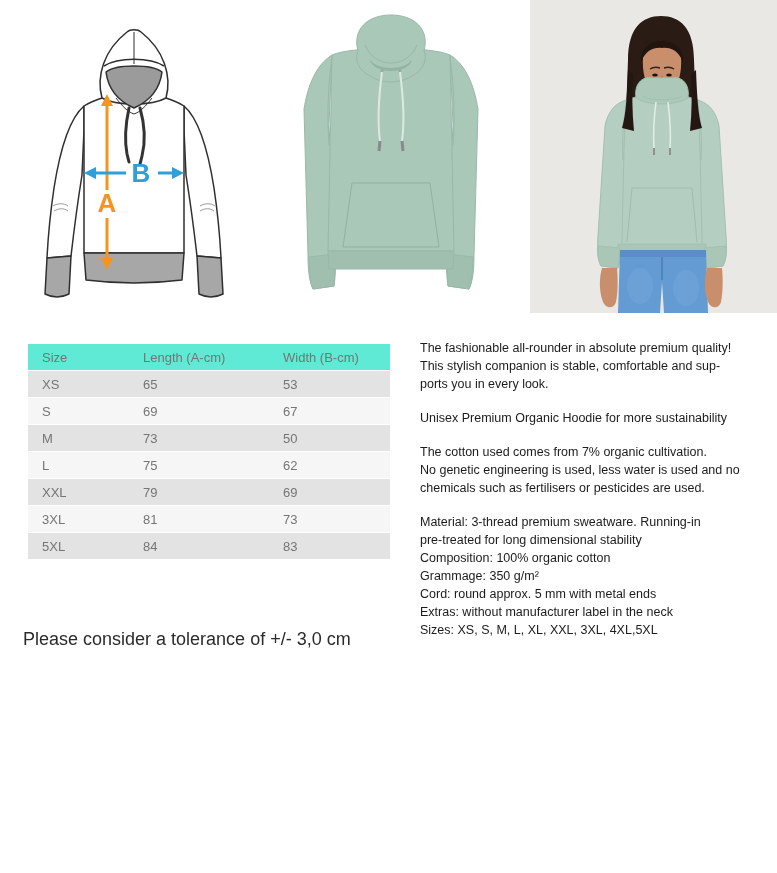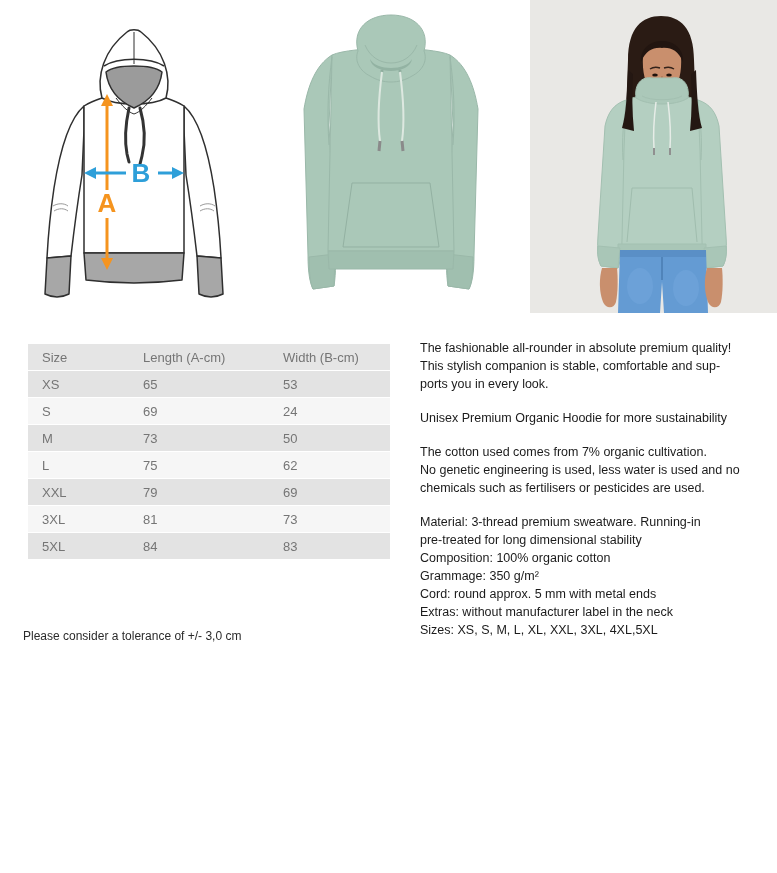--- a/index.html
+++ b/index.html
@@ -16,27 +16,27 @@
 
   .size-table {
     position: absolute; left: 28px; top: 343px; width: 362px;
     border-collapse: separate; border-spacing: 0 1px;
     font-size: 13px; color: #757575;
   }
   .size-table th, .size-table td {
     height: 26px; padding: 0 0 0 14px; text-align: left;
     font-weight: normal; vertical-align: middle; white-space: nowrap;
   }
-  .size-table thead tr { background: #e5e5e5; }
+  .size-table thead tr { background: #5eead4; }
   .size-table tbody tr:nth-child(odd) { background: #e3e3e3; }
   .size-table tbody tr:nth-child(even) { background: #f6f6f6; }
 
   .tolerance {
     position: absolute; left: 23px; top: 629px;
-    font-size: 12px; color: #2b2b2b; white-space: pre;
+    font-size: 18px; color: #2b2b2b; white-space: pre;
   }
   .description {
     position: absolute; left: 412px; top: 339px; width: 365px;
     font-size: 12.5px; line-height: 18px; color: #1b1b1b;
   }
   .description p { margin: 0 0 16px 8px; white-space: pre; }
 
   .label-a { fill: #F5941F; font: bold 26px "Liberation Sans", sans-serif; }
   .label-b { fill: #2E9FD9; font: bold 26px "Liberation Sans", sans-serif; }
 </style>
@@ -164,21 +164,21 @@
     </thead>
     <tbody>
       <tr>
         <td>XS</td>
         <td>65</td>
         <td>53</td>
       </tr>
       <tr>
         <td>S</td>
         <td>69</td>
-        <td>24</td>
+        <td>67</td>
       </tr>
       <tr>
         <td>M</td>
         <td>73</td>
         <td>50</td>
       </tr>
       <tr>
         <td>L</td>
         <td>75</td>
         <td>62</td>

